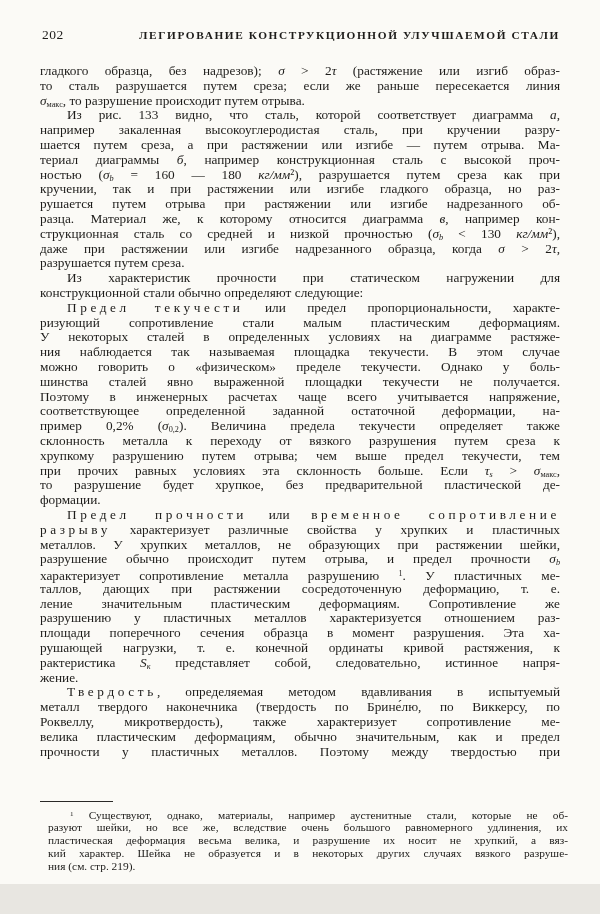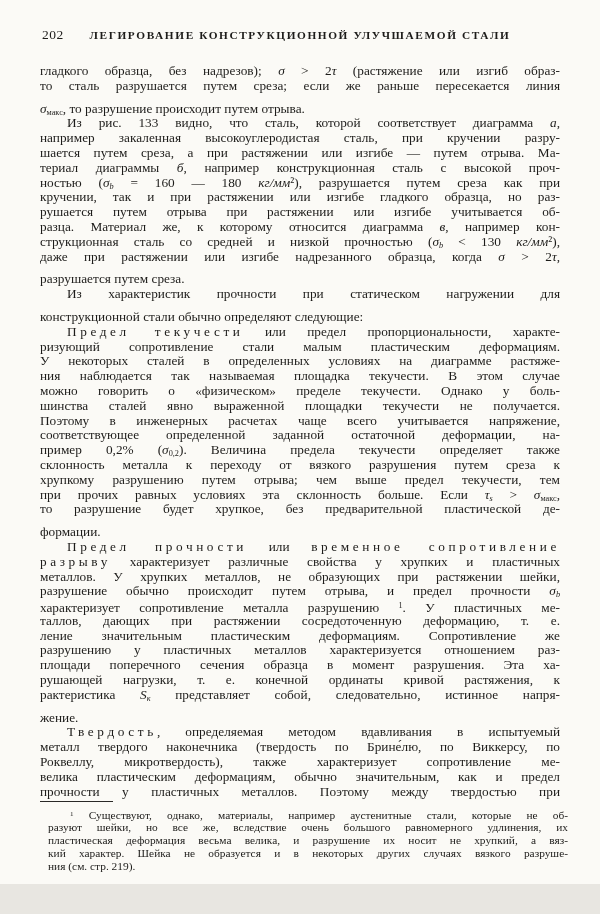--- a/index.html
+++ b/index.html
@@ -14,33 +14,33 @@
   }
   .header-row{
     position:absolute;top:27px;left:40px;width:520px;height:16px;
   }
   .page-num{
     position:absolute;left:2px;top:0;
     font-size:13.5px;letter-spacing:0.5px;
   }
   .running-title{
     position:absolute;left:0;right:0;top:2px;
-    text-align:center;font-weight:bold;
+    text-align:right;font-weight:bold;
     font-size:11.3px;letter-spacing:1.6px;
     white-space:nowrap;
   }
   .body-text{
     position:absolute;top:64px;left:40px;width:520px;
   }
   .line{
     font-size:13.3px;line-height:14.8px;height:14.8px;
     text-align:justify;text-align-last:justify;
     white-space:nowrap;overflow:visible;
   }
-  .line.end{text-align-last:left;margin-top:8px;}
+  .line.end{text-align-last:left;}
   .line.in{text-indent:27px;}
   .sp{letter-spacing:0.27em;}
   sub{font-size:0.62em;vertical-align:-0.22em;letter-spacing:0;}
   sup{font-size:0.62em;vertical-align:0.45em;letter-spacing:0;}
   .fn-sep{
     position:absolute;top:801px;left:40px;width:73px;
     border-top:1.6px solid #2a2927;
   }
   .footnote{
     position:absolute;top:808px;left:40px;width:520px;margin-left:8px;
@@ -65,21 +65,21 @@
   <div class="body-text" id="body-text">
       <div class="line">гладкого образца, без надрезов); <i>σ</i> &gt; 2<i>τ</i> (растяжение или изгиб образ-</div>
       <div class="line">то сталь разрушается путем среза; если же раньше пересекается линия</div>
       <div class="line end"><i>σ</i><sub>макс</sub>, то разрушение происходит путем отрыва.</div>
       <div class="line in">Из рис. 133 видно, что сталь, которой соответствует  диаграмма <i>а</i>,</div>
       <div class="line">например закаленная высокоуглеродистая сталь, при кручении  разру-</div>
       <div class="line">шается путем среза, а при растяжении или изгибе — путем отрыва. Ма-</div>
       <div class="line">териал диаграммы <i>б</i>, например конструкционная сталь с высокой проч-</div>
       <div class="line">ностью  (<i>σ<sub>b</sub></i> = 160 — 180 <i>кг/мм</i>²), разрушается  путем  среза  как при</div>
       <div class="line">кручении, так и при растяжении или изгибе гладкого образца, но раз-</div>
-      <div class="line">рушается путем отрыва при растяжении или изгибе учитывается  об-</div>
+      <div class="line">рушается путем отрыва при растяжении или изгибе надрезанного  об-</div>
       <div class="line">разца. Материал же, к которому относится диаграмма <i>в</i>, например кон-</div>
       <div class="line">струкционная сталь со средней и низкой прочностью  (<i>σ<sub>b</sub></i> &lt; 130 <i>кг/мм</i>²),</div>
       <div class="line">даже при растяжении или изгибе надрезанного образца, когда <i>σ</i> &gt; 2<i>τ</i>,</div>
       <div class="line end">разрушается путем среза.</div>
       <div class="line in">Из  характеристик  прочности при статическом  нагружении  для</div>
       <div class="line end">конструкционной стали обычно определяют следующие:</div>
       <div class="line in"><span class="sp">Предел  текучести</span> или предел пропорциональности, характе-</div>
       <div class="line">ризующий сопротивление стали  малым  пластическим  деформациям.</div>
       <div class="line">У некоторых сталей в определенных условиях на диаграмме растяже-</div>
       <div class="line">ния наблюдается так называемая площадка  текучести. В этом случае</div>

